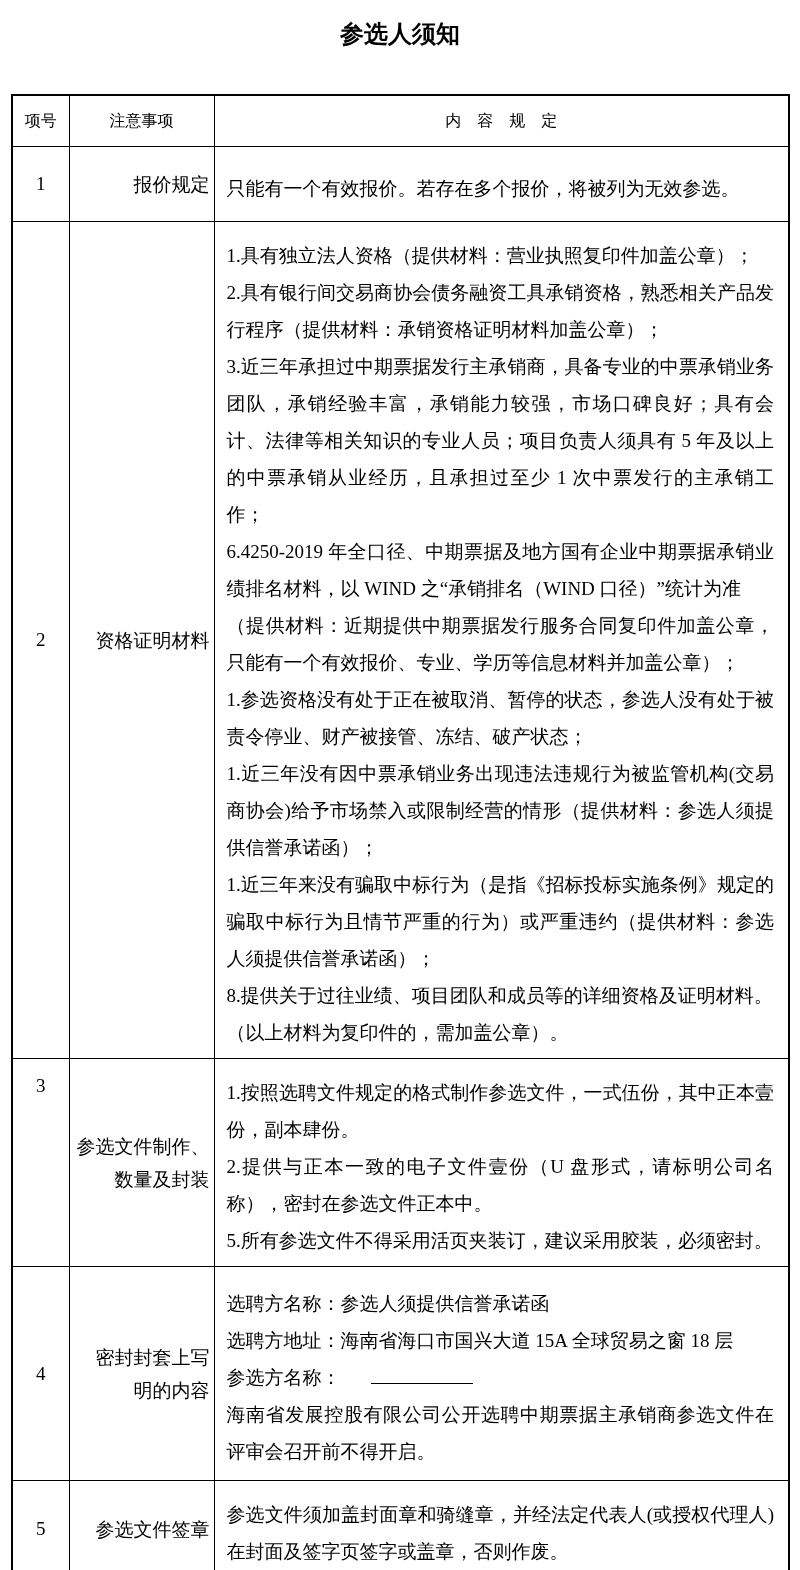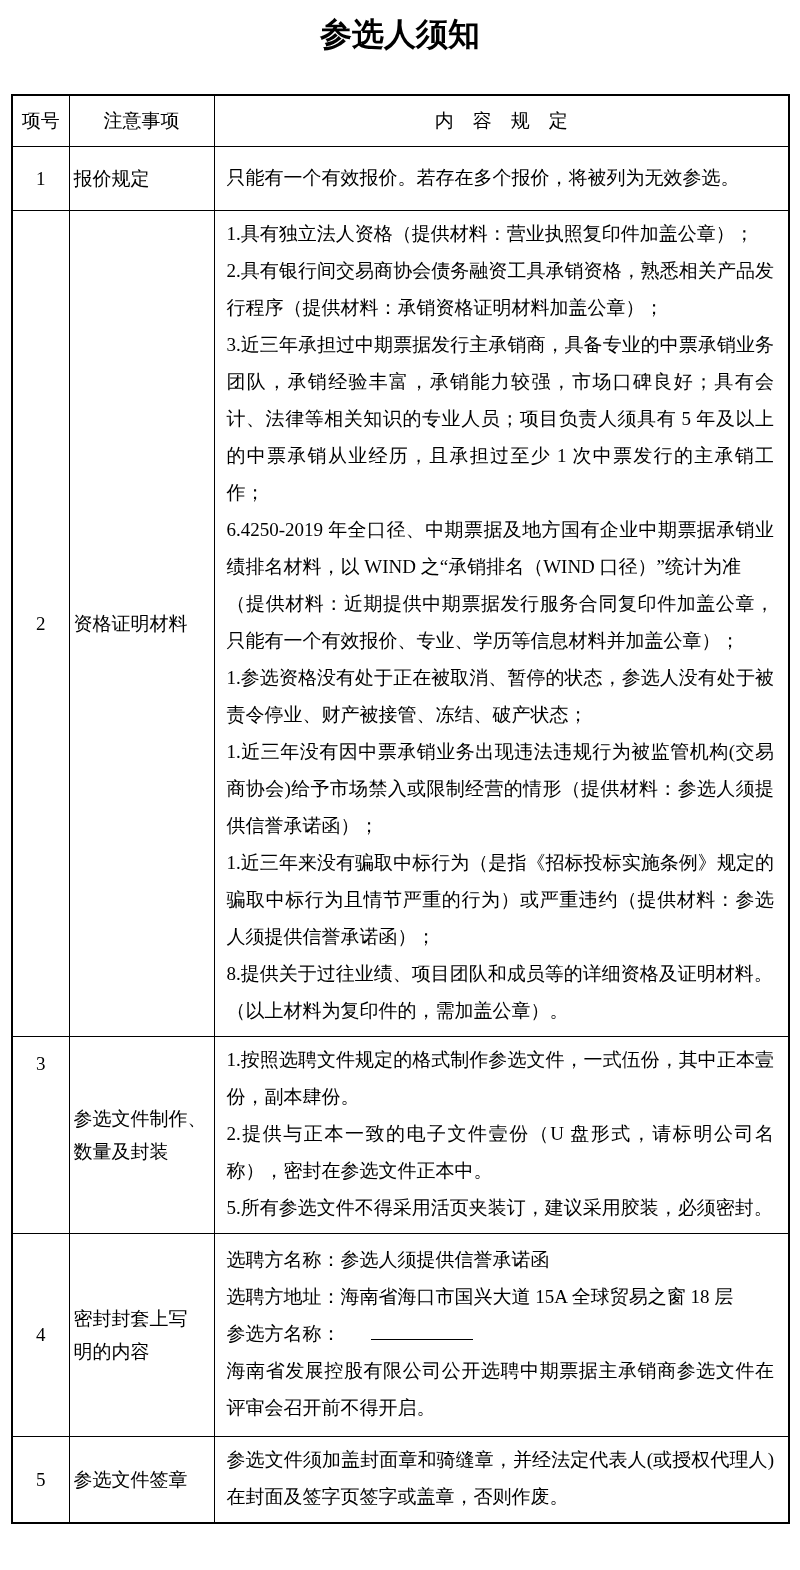--- a/index.html
+++ b/index.html
@@ -15,60 +15,60 @@
     overflow: hidden;
   }
   .attachment-label {
     margin: 14px 0 0 58px;
     font-size: 19px;
     line-height: 24px;
   }
   .page-title {
     margin: 18px 0 0 0;
     text-align: center;
-    font-size: 32px;
+    font-size: 24px;
     font-weight: bold;
     line-height: 32px;
   }
   table.notice-table {
     border-collapse: collapse;
     table-layout: fixed;
     margin: 44px 0 0 11px;
     width: 777px;
     border: 2px solid #000000;
   }
   .notice-table th,
   .notice-table td {
     border: 1px solid #000000;
     vertical-align: middle;
   }
   .notice-table thead th {
     font-weight: normal;
-    font-size: 19px;
+    font-size: 16px;
     height: 50px;
     text-align: center;
     padding: 0;
   }
   td.c-no {
     text-align: center;
     font-size: 19px;
     padding: 0;
   }
   td.c-item {
-    text-align: left;
+    text-align: right;
     font-size: 19px;
     line-height: 33px;
     white-space: pre-line;
     padding: 0 4px;
   }
   td.c-content {
     font-size: 19px;
     line-height: 37px;
     text-align: justify;
-    padding: 4px 14px 7px 12px;
+    padding: 15px 14px 7px 12px;
   }
   td.c-content p {
     margin: 0;
   }
   
   tbody tr:nth-child(1) td { height: 52px; }
   tbody tr:nth-child(3) td { height: 168px; }
   tbody tr:nth-child(4) td { height: 191px; }
   tbody tr:nth-child(5) td { height: 73px; }
   tbody tr:nth-child(6) td { height: 76px; }

